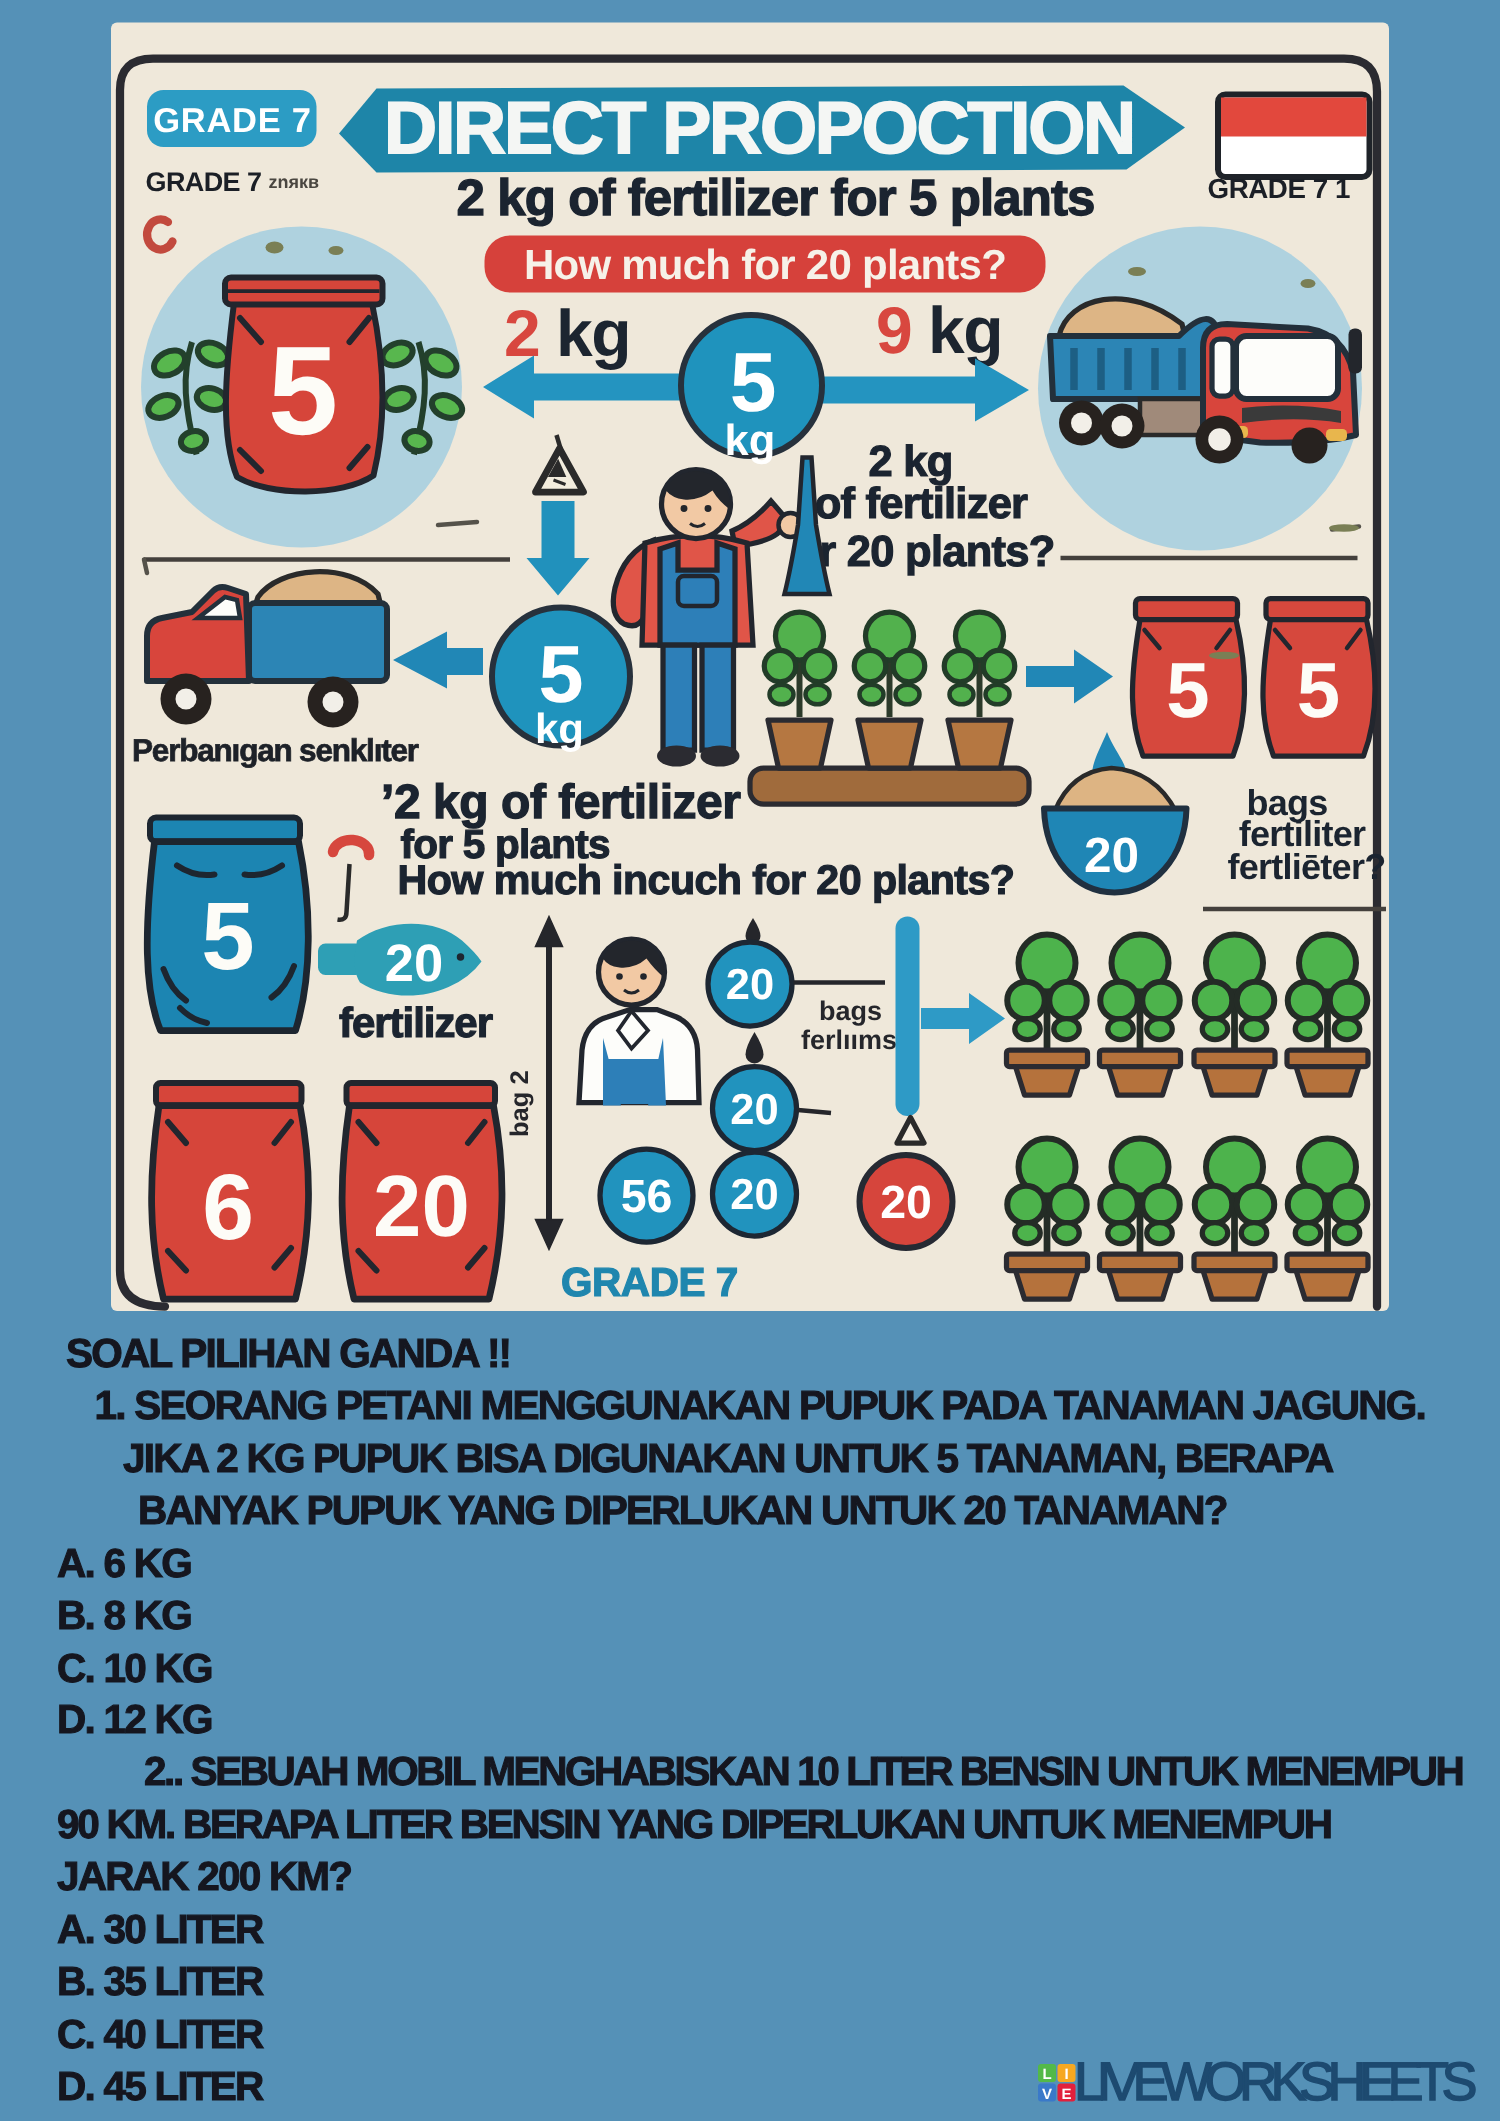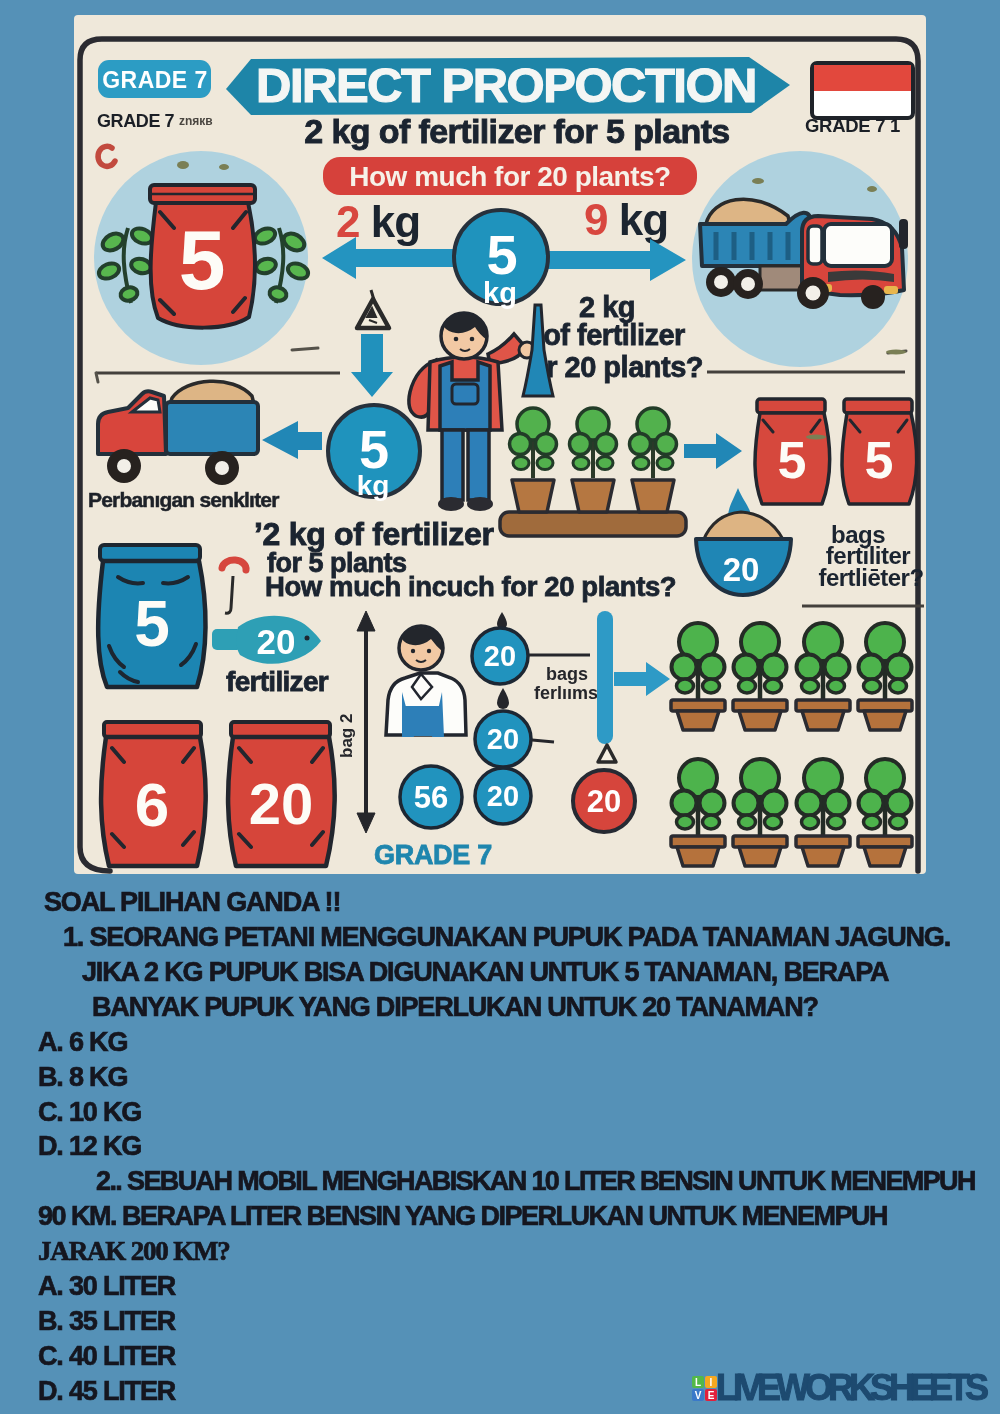--- a/index.html
+++ b/index.html
@@ -1,19 +1,19 @@
 <!DOCTYPE html>
 <html><head>
 <meta charset="utf-8">
 <style>
   html,body{margin:0;padding:0;}
   body{width:1000px;height:1414px;background:#5591b7;overflow:hidden;position:relative;
        font-family:"Liberation Sans",sans-serif;}
   .t{position:absolute;font-weight:bold;color:#15161f;font-size:27px;line-height:27px;letter-spacing:-1.18px;white-space:nowrap;-webkit-text-stroke:0.7px #15161f;}
-  .logo{position:absolute;font-weight:bold;color:#1d4a70;-webkit-text-stroke:1px #1d4a70;font-size:36px;line-height:36px;letter-spacing:-5px;white-space:nowrap;}
+  .logo{position:absolute;font-weight:normal;color:#1d4a70;-webkit-text-stroke:1px #1d4a70;font-size:36px;line-height:36px;letter-spacing:-5px;white-space:nowrap;}
 </style>
 </head>
 <body>
 
 <svg id="info" width="1000" height="890" viewBox="0 0 1000 890" style="position:absolute;left:0;top:0;">
 
 <rect x="74" y="15" width="852" height="859" rx="4" fill="#efe8da"></rect>
 
 <path d="M 110,871 Q 80,871 80,847 L 80,60 Q 80,39 102,39 L 896,39 Q 918,39 918,61 L 918,871" fill="none" stroke="#2b2b31" stroke-width="5.5" stroke-linecap="round"></path>
 
@@ -404,21 +404,21 @@
 <div class="t" style="left:44px;top:889px;">SOAL PILIHAN GANDA !!</div>
 <div class="t" style="left:63px;top:924px;">1. SEORANG PETANI MENGGUNAKAN PUPUK PADA TANAMAN JAGUNG.</div>
 <div class="t" style="left:82px;top:959px;">JIKA 2 KG PUPUK BISA DIGUNAKAN UNTUK 5 TANAMAN, BERAPA</div>
 <div class="t" style="left:92px;top:994px;">BANYAK PUPUK YANG DIPERLUKAN UNTUK 20 TANAMAN?</div>
 <div class="t" style="left:38px;top:1029px;">A. 6 KG</div>
 <div class="t" style="left:38px;top:1064px;">B. 8 KG</div>
 <div class="t" style="left:38px;top:1099px;">C. 10 KG</div>
 <div class="t" style="left:38px;top:1133px;">D. 12 KG</div>
 <div class="t" style="left:70px;top:1168px;letter-spacing:-1.62px;margin-left:26px;">2.. SEBUAH MOBIL MENGHABISKAN 10 LITER BENSIN UNTUK MENEMPUH</div>
 <div class="t" style="left:38px;top:1203px;letter-spacing:-1.5px;">90 KM. BERAPA LITER BENSIN YANG DIPERLUKAN UNTUK MENEMPUH</div>
-<div class="t" style="left:38px;top:1238px;font-family:Liberation Serif, serif;">JARAK 200 KM?</div>
+<div class="t" style="left:38px;top:1238px;">JARAK 200 KM?</div>
 <div class="t" style="left:38px;top:1273px;">A. 30 LITER</div>
 <div class="t" style="left:38px;top:1308px;">B. 35 LITER</div>
 <div class="t" style="left:38px;top:1343px;">C. 40 LITER</div>
 <div class="t" style="left:38px;top:1378px;">D. 45 LITER</div>
 
 <svg width="30" height="30" viewBox="0 0 30 30" style="position:absolute;left:691px;top:1375px;">
   <rect x="1" y="1" width="12" height="12" rx="2" fill="#53b948"></rect>
   <rect x="14" y="1" width="12" height="12" rx="2" fill="#f6a820"></rect>
   <rect x="1" y="14" width="12" height="12" rx="2" fill="#3a79c9"></rect>
   <rect x="14" y="14" width="12" height="12" rx="2" fill="#e2203c"></rect>

